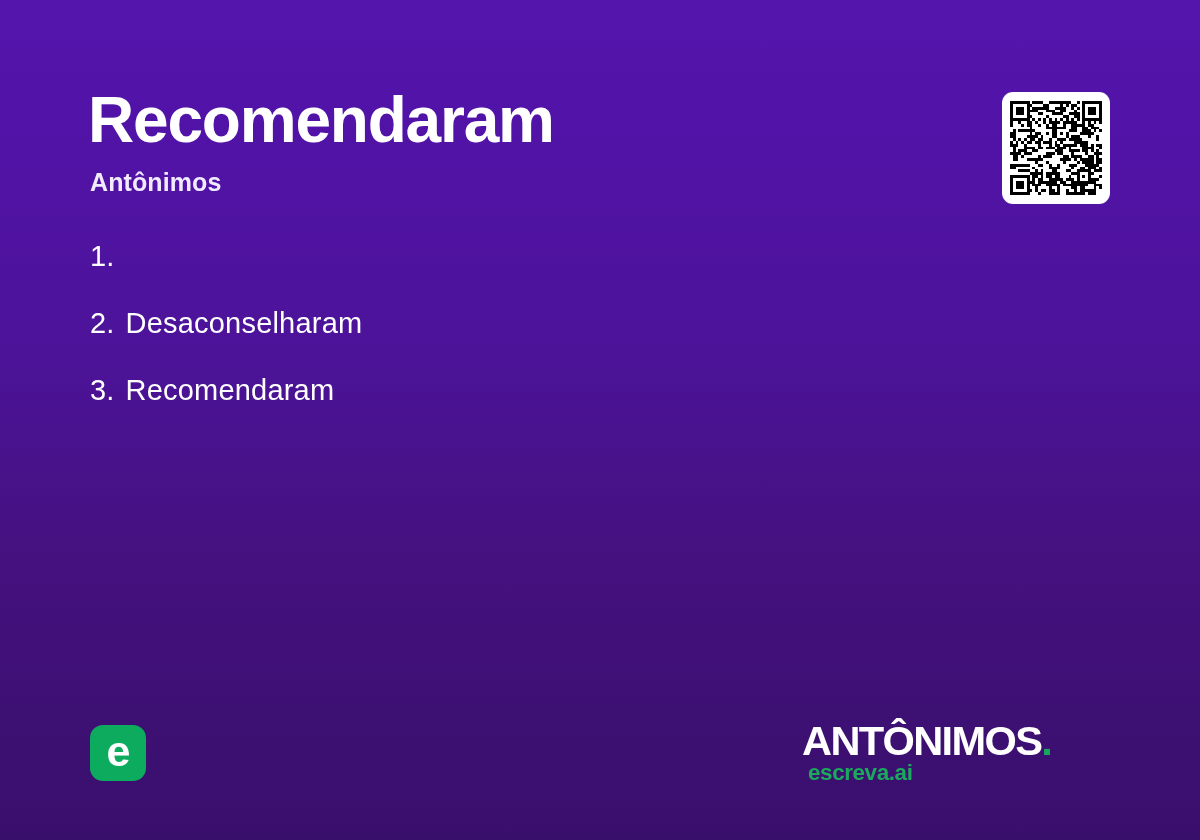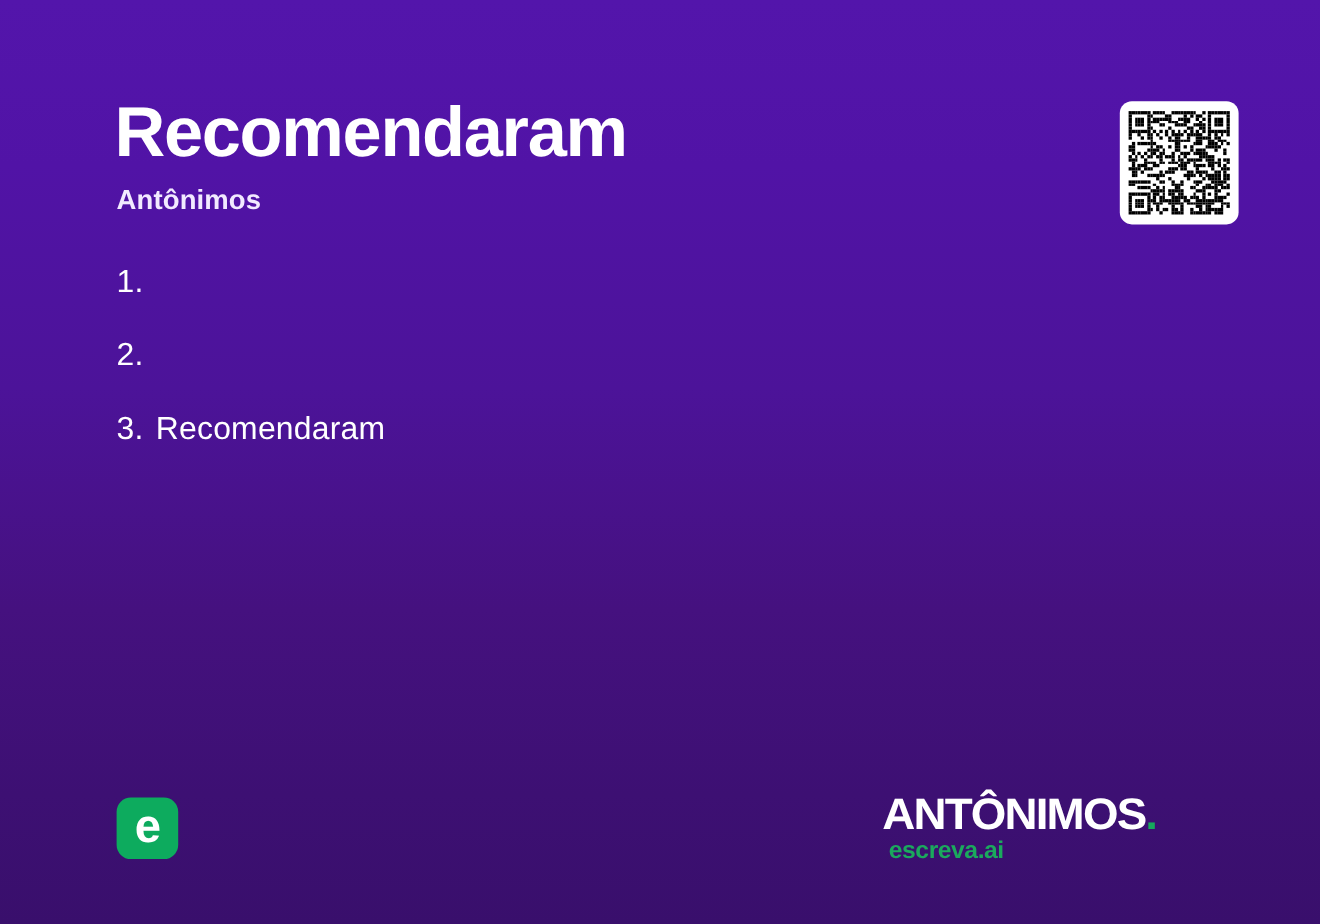--- a/index.html
+++ b/index.html
@@ -13,21 +13,20 @@
         #45117f 66%,
         #3d1073 86%,
         #390f6c 100%);
     overflow: hidden;
     position: relative;
   }
 
   .card {
     position:absolute;
     inset:0;
-    margin-left:16px;
   }
 
   
   .title {
     position:absolute;
     left:88px;
     top:88px;
     font-size:64px;
     font-weight:700;
     letter-spacing:-1.2px;
@@ -150,20 +149,21 @@
 
   <div class="title">Recomendaram</div>
   <div class="subtitle">Antônimos</div>
 
   <div class="list">
     <div class="list-item">
       <span class="list-num">1.</span>
     </div>
     <div class="list-item">
       <span class="list-num">2.</span>
+      <span class="list-label">Desaconselharam</span>
     </div>
     <div class="list-item">
       <span class="list-num">3.</span>
       <span class="list-label">Recomendaram</span>
     </div>
   </div>
 
   <div class="qr-card">
     <div class="qr-grid" id="qr-grid">
         <i class="on"></i>

